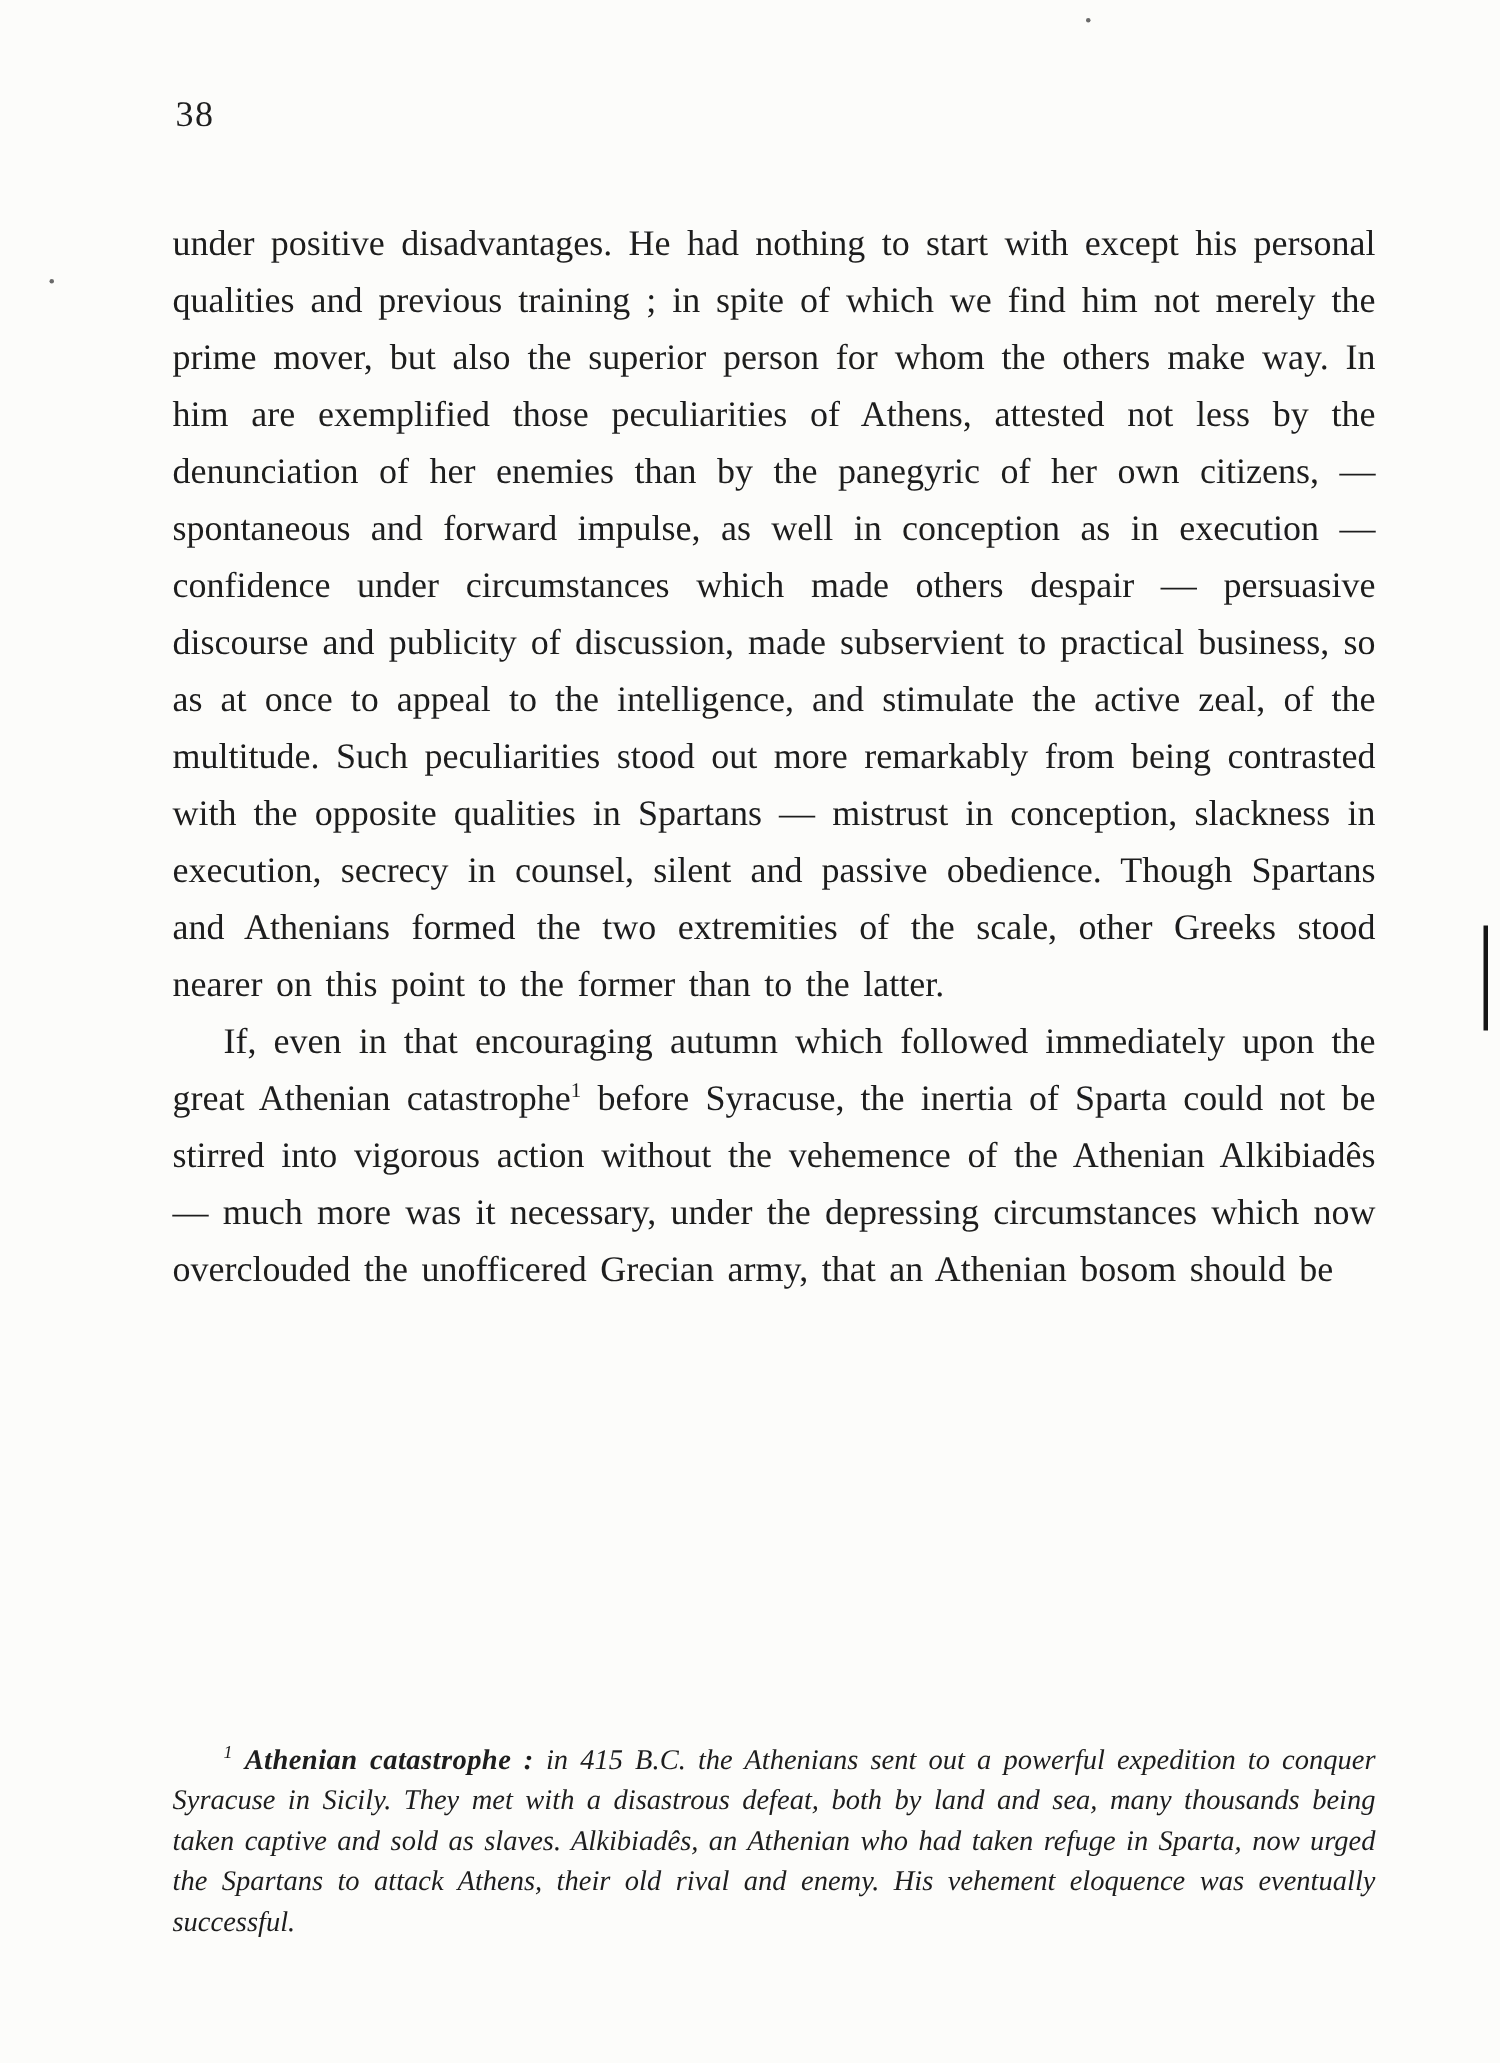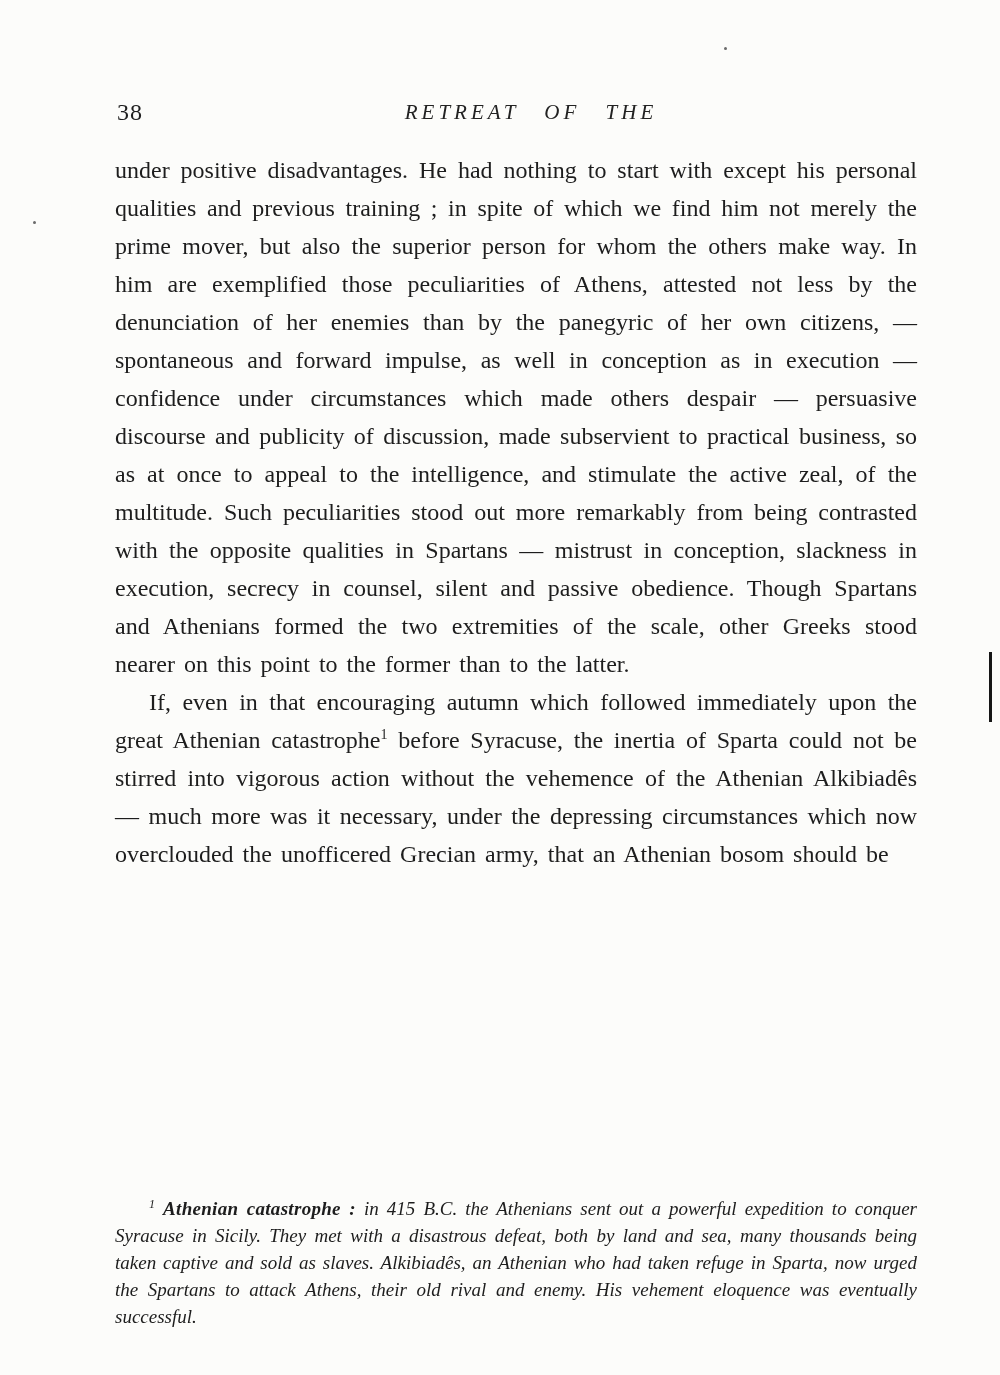--- a/index.html
+++ b/index.html
@@ -12,21 +12,20 @@
     background: #fcfcfa;
     font-family: "Liberation Serif", "DejaVu Serif", serif;
     color: #1e1e1e;
     position: relative;
     overflow: hidden;
   }
   .page {
     position: relative;
     width: 1000px;
     height: 1096px;
-    margin-top: 35px;
   }
   .header-row {
     position: absolute;
     top: 62px;
     left: 115px;
     width: 802px;
     height: 34px;
   }
   .page-number {
     position: absolute;
@@ -40,21 +39,21 @@
     font-style: italic;
     font-size: 21px;
     letter-spacing: 4px;
     word-spacing: 16px;
     padding-left: 30px;
     padding-top: 3px;
     color: #222;
   }
   .body-text {
     position: absolute;
-    top: 116px;
+    top: 144px;
     left: 115px;
     width: 802px;
     font-size: 24px;
     line-height: 38px;
     text-align: justify;
     word-spacing: 3px;
     color: #1d1d1d;
   }
   .body-text p {
     margin: 0;
@@ -108,21 +107,20 @@
     height: 3px;
   }
 </style>
 </head>
 <body>
 
 <div class="page">
 
   <div class="header-row">
     <span class="page-number">38</span>
-    <div class="running-header">RETREAT OF THE</div>
   </div>
 
   <div class="body-text">
     <p>under positive disadvantages.  He had nothing to start with except his personal qualities and previous training ; in spite of which we find him not merely the prime mover, but also the superior person for whom the others make way.  In him are exemplified those peculiarities of Athens, attested not less by the denunciation of her enemies than by the panegyric of her own citizens, — spontaneous and forward impulse, as well in conception as in execution — confidence under circumstances which made others despair — persuasive discourse and publicity of discussion, made subservient to practical business, so as at once to appeal to the intelligence, and stimulate the active zeal, of the multitude.  Such peculiarities stood out more remarkably from being contrasted with the opposite qualities in Spartans — mistrust in conception, slackness in execution, secrecy in counsel, silent and passive obedience.  Though Spartans and Athenians formed the two extremities of the scale, other Greeks stood nearer on this point to the former than to the latter.</p>
     <p class="indent"><span>If, even in that encouraging autumn which followed immediately upon the great Athenian catastrophe</span><sup class="fn-ref">1</sup><span> before Syracuse, the inertia of Sparta could not be stirred into vigorous action without the vehemence of the Athenian Alkibiadês — much more was it necessary, under the depressing circumstances which now overclouded the unofficered Grecian army, that an Athenian bosom should be</span></p>
   </div>
 
   <div class="footnote">
     <p><sup class="fn-marker">1</sup> <span class="fn-lead">Athenian catastrophe :</span><span> in 415 B.C. the Athenians sent out a powerful expedition to conquer Syracuse in Sicily.  They met with a disastrous defeat, both by land and sea, many thousands being taken captive and sold as slaves. Alkibiadês, an Athenian who had taken refuge in Sparta, now urged the Spartans to attack Athens, their old rival and enemy.  His vehement eloquence was eventually successful.</span></p>
   </div>

